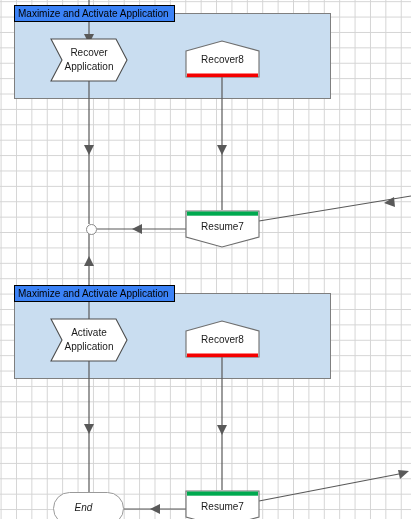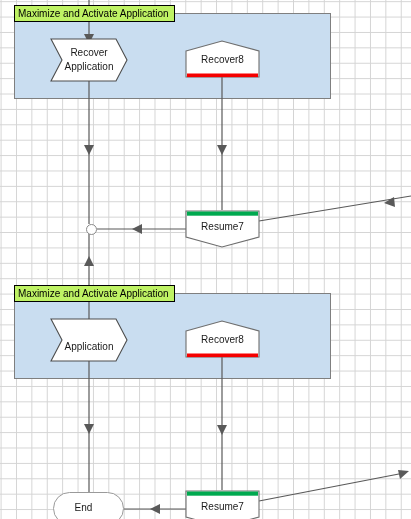--- a/index.html
+++ b/index.html
@@ -34,21 +34,21 @@
     overflow: visible;
   }
   .grp {
     position: absolute;
     background: #c9ddf0;
     border: 1px solid #7f7f7f;
     box-sizing: border-box;
   }
   .grp-title {
     position: absolute;
-    background: #bef264;
+    background: #3b82f6;
     border: 1px solid #000000;
     box-sizing: border-box;
     font-size: 10px;
     line-height: 14px;
     color: #000000;
     padding: 0 3px 0 3px;
     white-space: nowrap;
     height: 17px;
     display: flex;
     align-items: center;
@@ -173,21 +173,22 @@
     <span>Maximize and Activate Application</span>
   </div>
 
   <div class="node-label ribbon-label" style="left:51px; top:46px; width:76px;">Recover</div>
   <div class="node-label ribbon-label" style="left:51px; top:60px; width:76px;">Application</div>
 
   <div class="node-label" style="left:186px; top:54px; width:73px;">Recover8</div>
 
   <div class="node-label" style="left:186px; top:221px; width:73px;">Resume7</div>
 
+  <div class="node-label ribbon-label" style="left:51px; top:326px; width:76px;">Activate</div>
   <div class="node-label ribbon-label" style="left:51px; top:340px; width:76px;">Application</div>
 
   <div class="node-label" style="left:186px; top:334px; width:73px;">Recover8</div>
 
   <div class="node-label" style="left:186px; top:501px; width:73px;">Resume7</div>
 
-  <div class="node-label" style="left:53px; top:502px; width:61px;">End</div>
+  <div class="node-label" style="left:53px; top:502px; width:61px;font-style:italic;">End</div>
 
 </div>
 
 </body></html>

